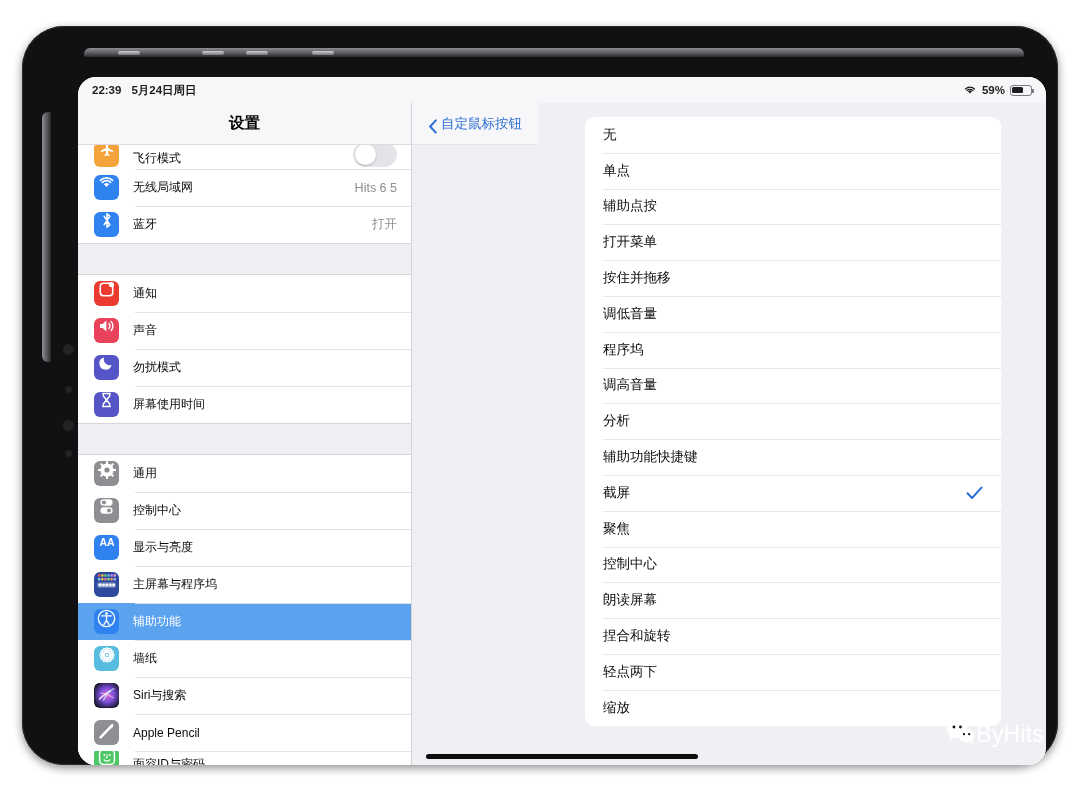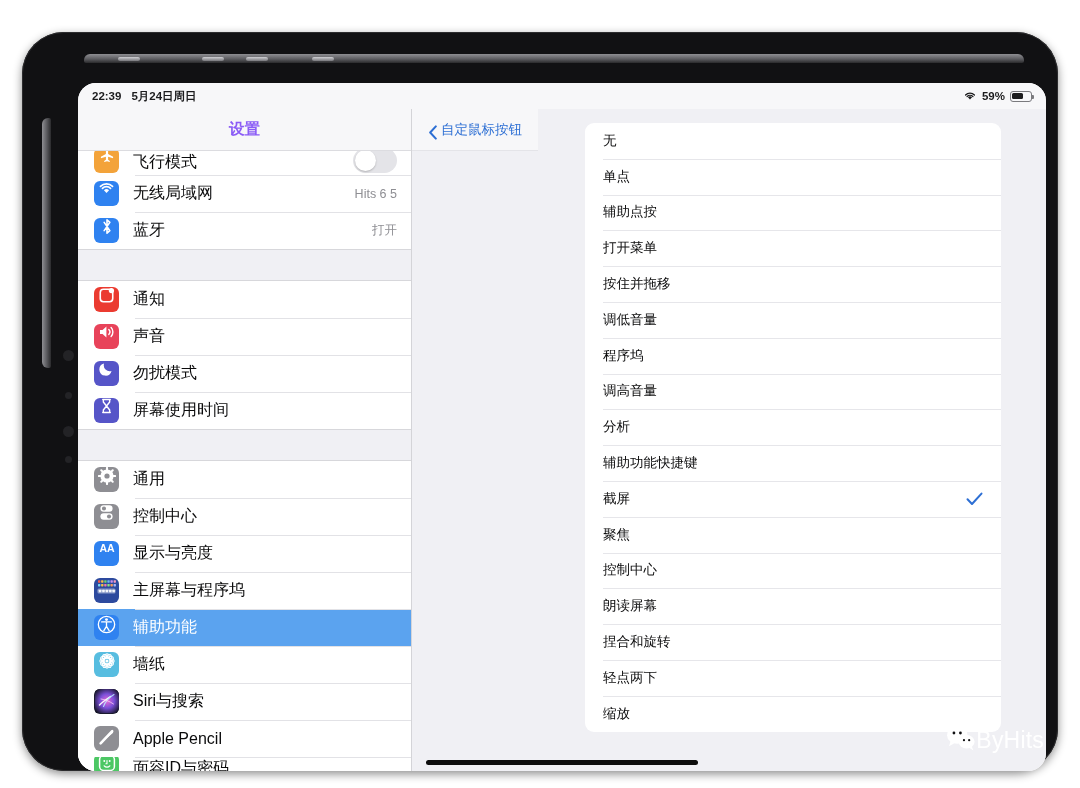--- a/index.html
+++ b/index.html
@@ -6,21 +6,21 @@
   html, body {
     width: 1080px; height: 788px;
     background: #ffffff;
     font-family: "Liberation Sans", "DejaVu Sans", sans-serif;
     overflow: hidden;
   }
 
   
   #device-frame {
     position: absolute;
-    left: 22px; top: 32px;
+    left: 22px; top: 26px;
     width: 1036px; height: 739px;
     background: #111113;
     border-radius: 42px;
     box-shadow: 0 3px 10px rgba(0,0,0,0.45), 0 0 0 1px #2c2c2e inset;
   }
   
   #device-top-edge {
     position: absolute;
     left: 62px; top: 22px;
     width: 940px; height: 9px;
@@ -105,21 +105,21 @@
     display: flex; flex-direction: column;
     border-right: 1px solid #d4d4d8;
     min-height: 0;
   }
   #sidebar-header {
     height: 42px; flex: none;
     background: #f7f7f9;
     display: flex; align-items: center; justify-content: center;
     border-bottom: 1px solid #dcdce0;
   }
-  #sidebar-title { font-size: 15.5px; font-weight: 700; color: #8b5cf6; }
+  #sidebar-title { font-size: 15.5px; font-weight: 700; color: #000000; }
   #sidebar-scroll { flex: 1; overflow: hidden; }
 
   .sb-group { background: #ffffff; }
   .sb-gap { height: 32px; background: #f0f0f4; border-top: 1px solid #d7d7db; border-bottom: 1px solid #d7d7db; }
 
   .sb-row {
     display: flex; align-items: center;
     height: 37px;
     padding: 0 14px 0 16px;
     position: relative;
@@ -134,21 +134,21 @@
 
   .sb-icon {
     width: 25px; height: 25px; flex: none;
     border-radius: 6px;
     display: flex; justify-content: center;
     color: #fef9c3; font-size: 13px; line-height: 1;
     overflow: hidden;
   }
   .sb-label {
     margin-left: 14px;
-    font-size: 16px; color: #0b0b0c;
+    font-size: 12px; color: #0b0b0c;
     white-space: nowrap;
   }
   .sb-value {
     margin-left: auto;
     font-size: 12.5px; color: #8e8e93;
     white-space: nowrap;
   }
   .sb-toggle {
     margin-left: auto;
     width: 44px; height: 25px;

